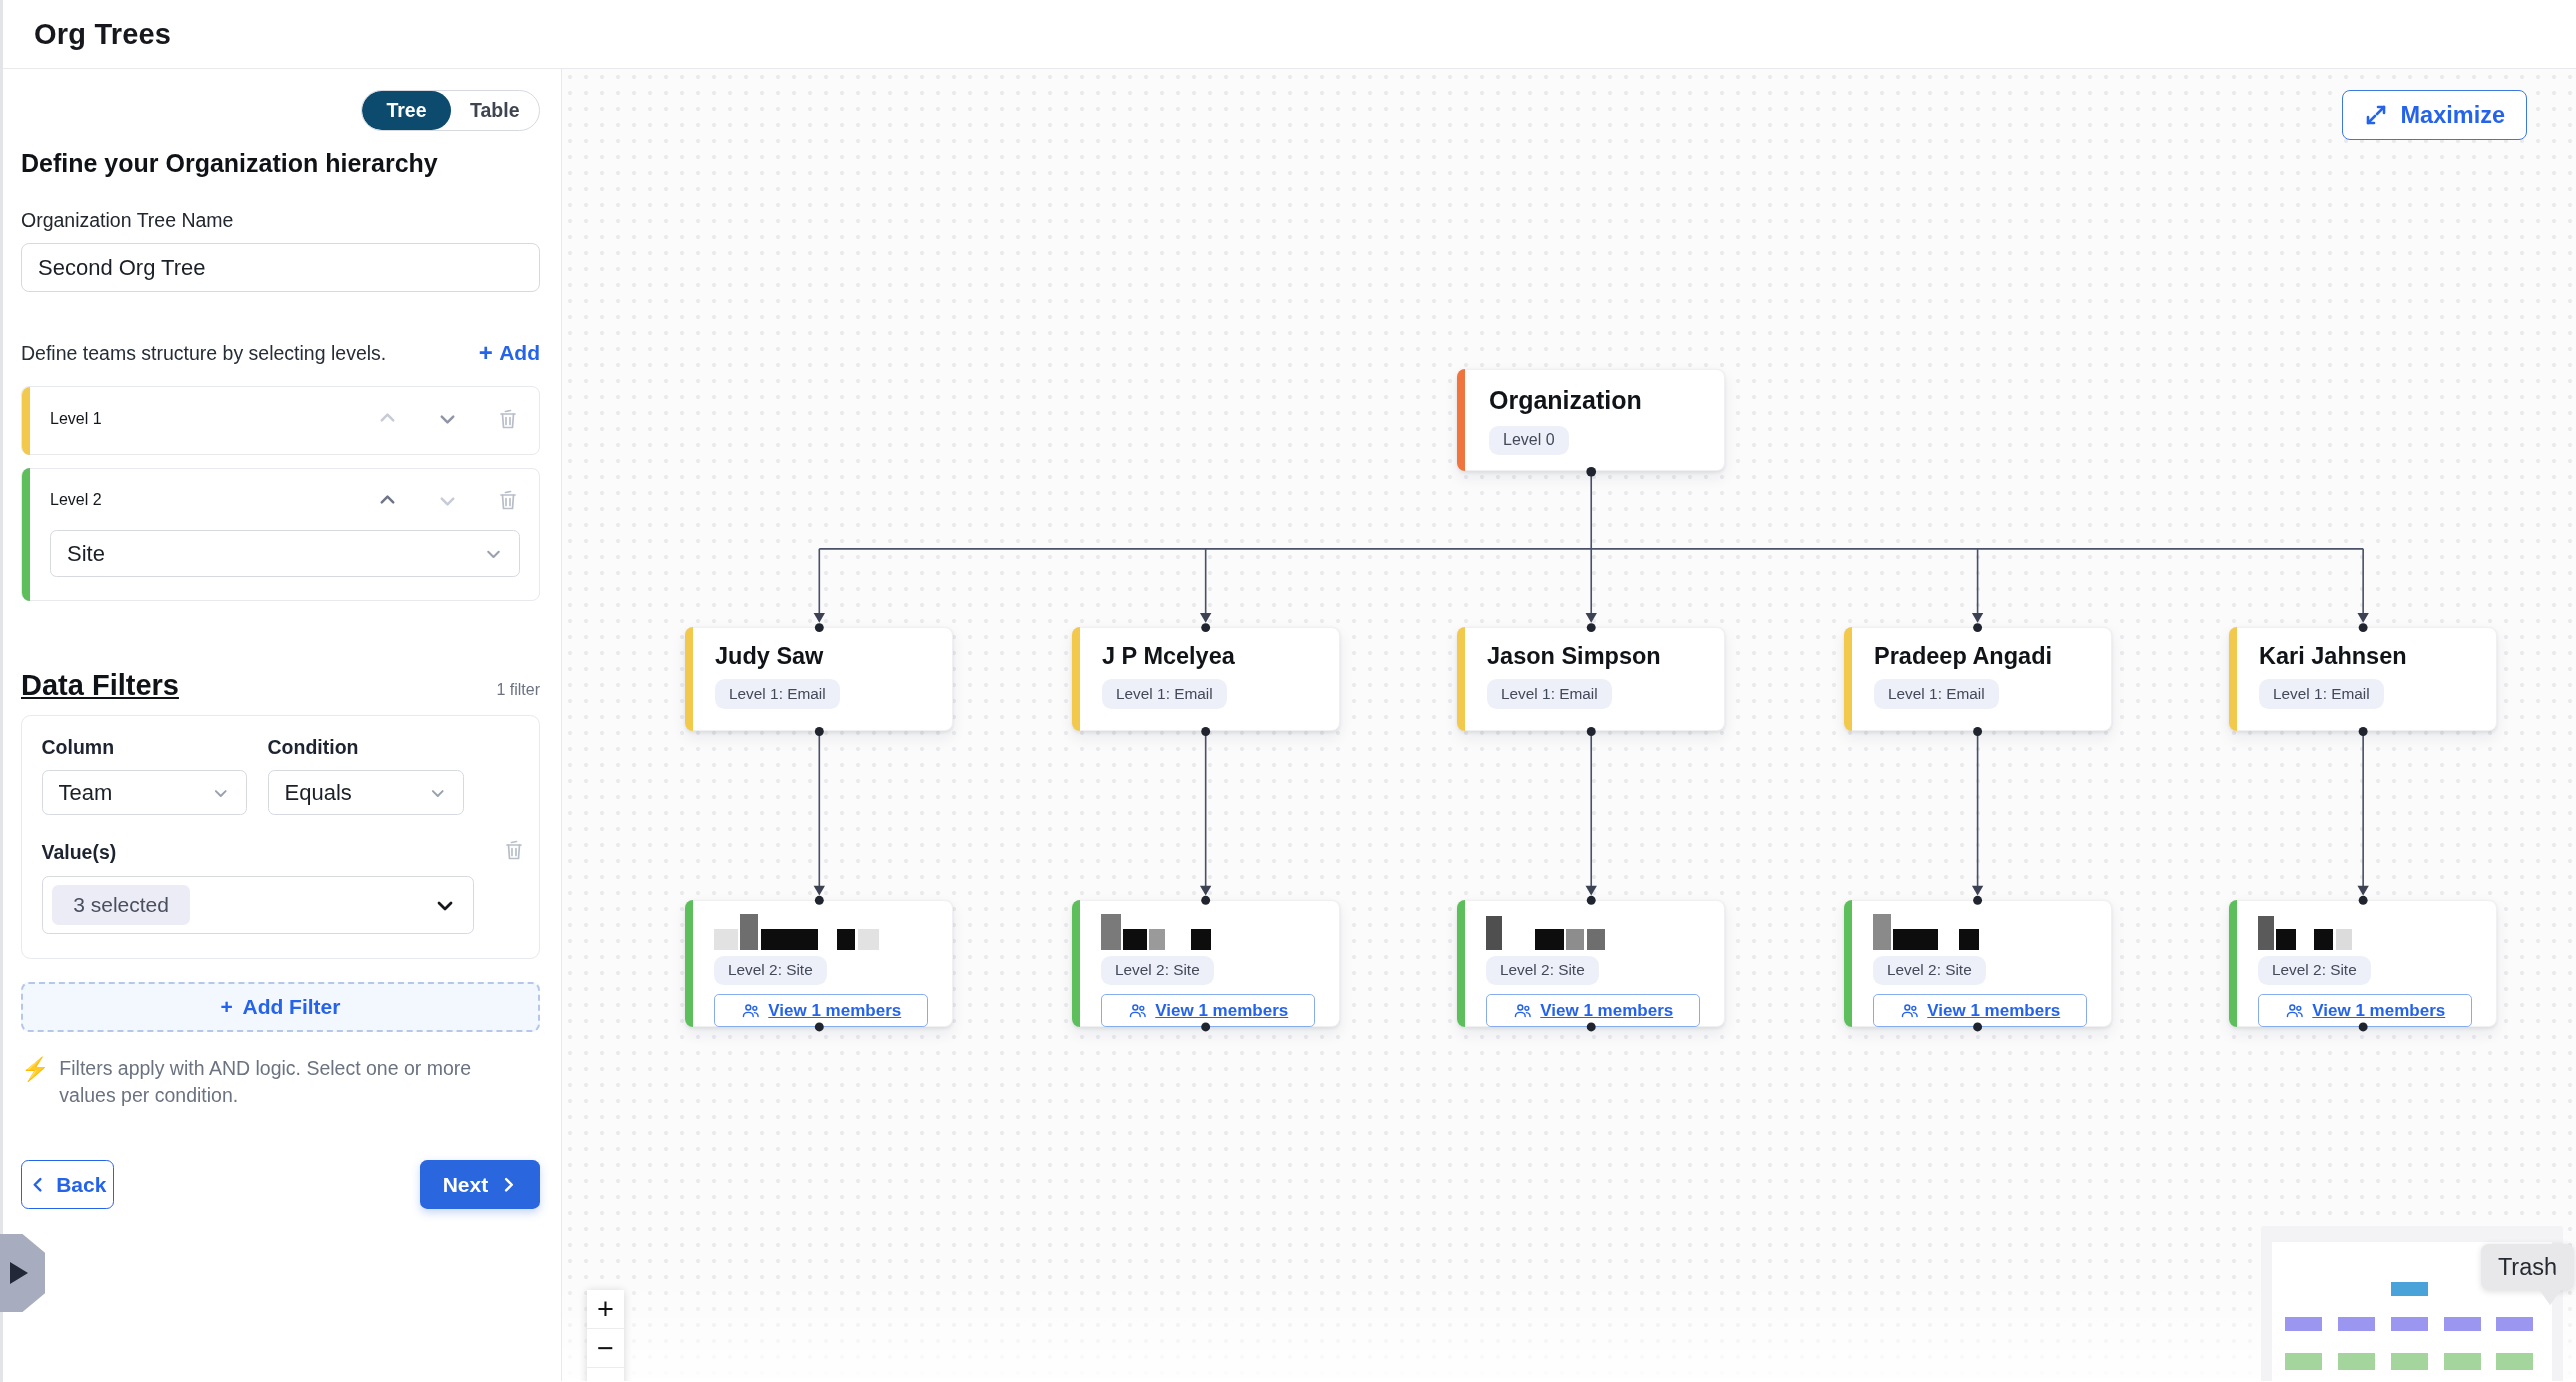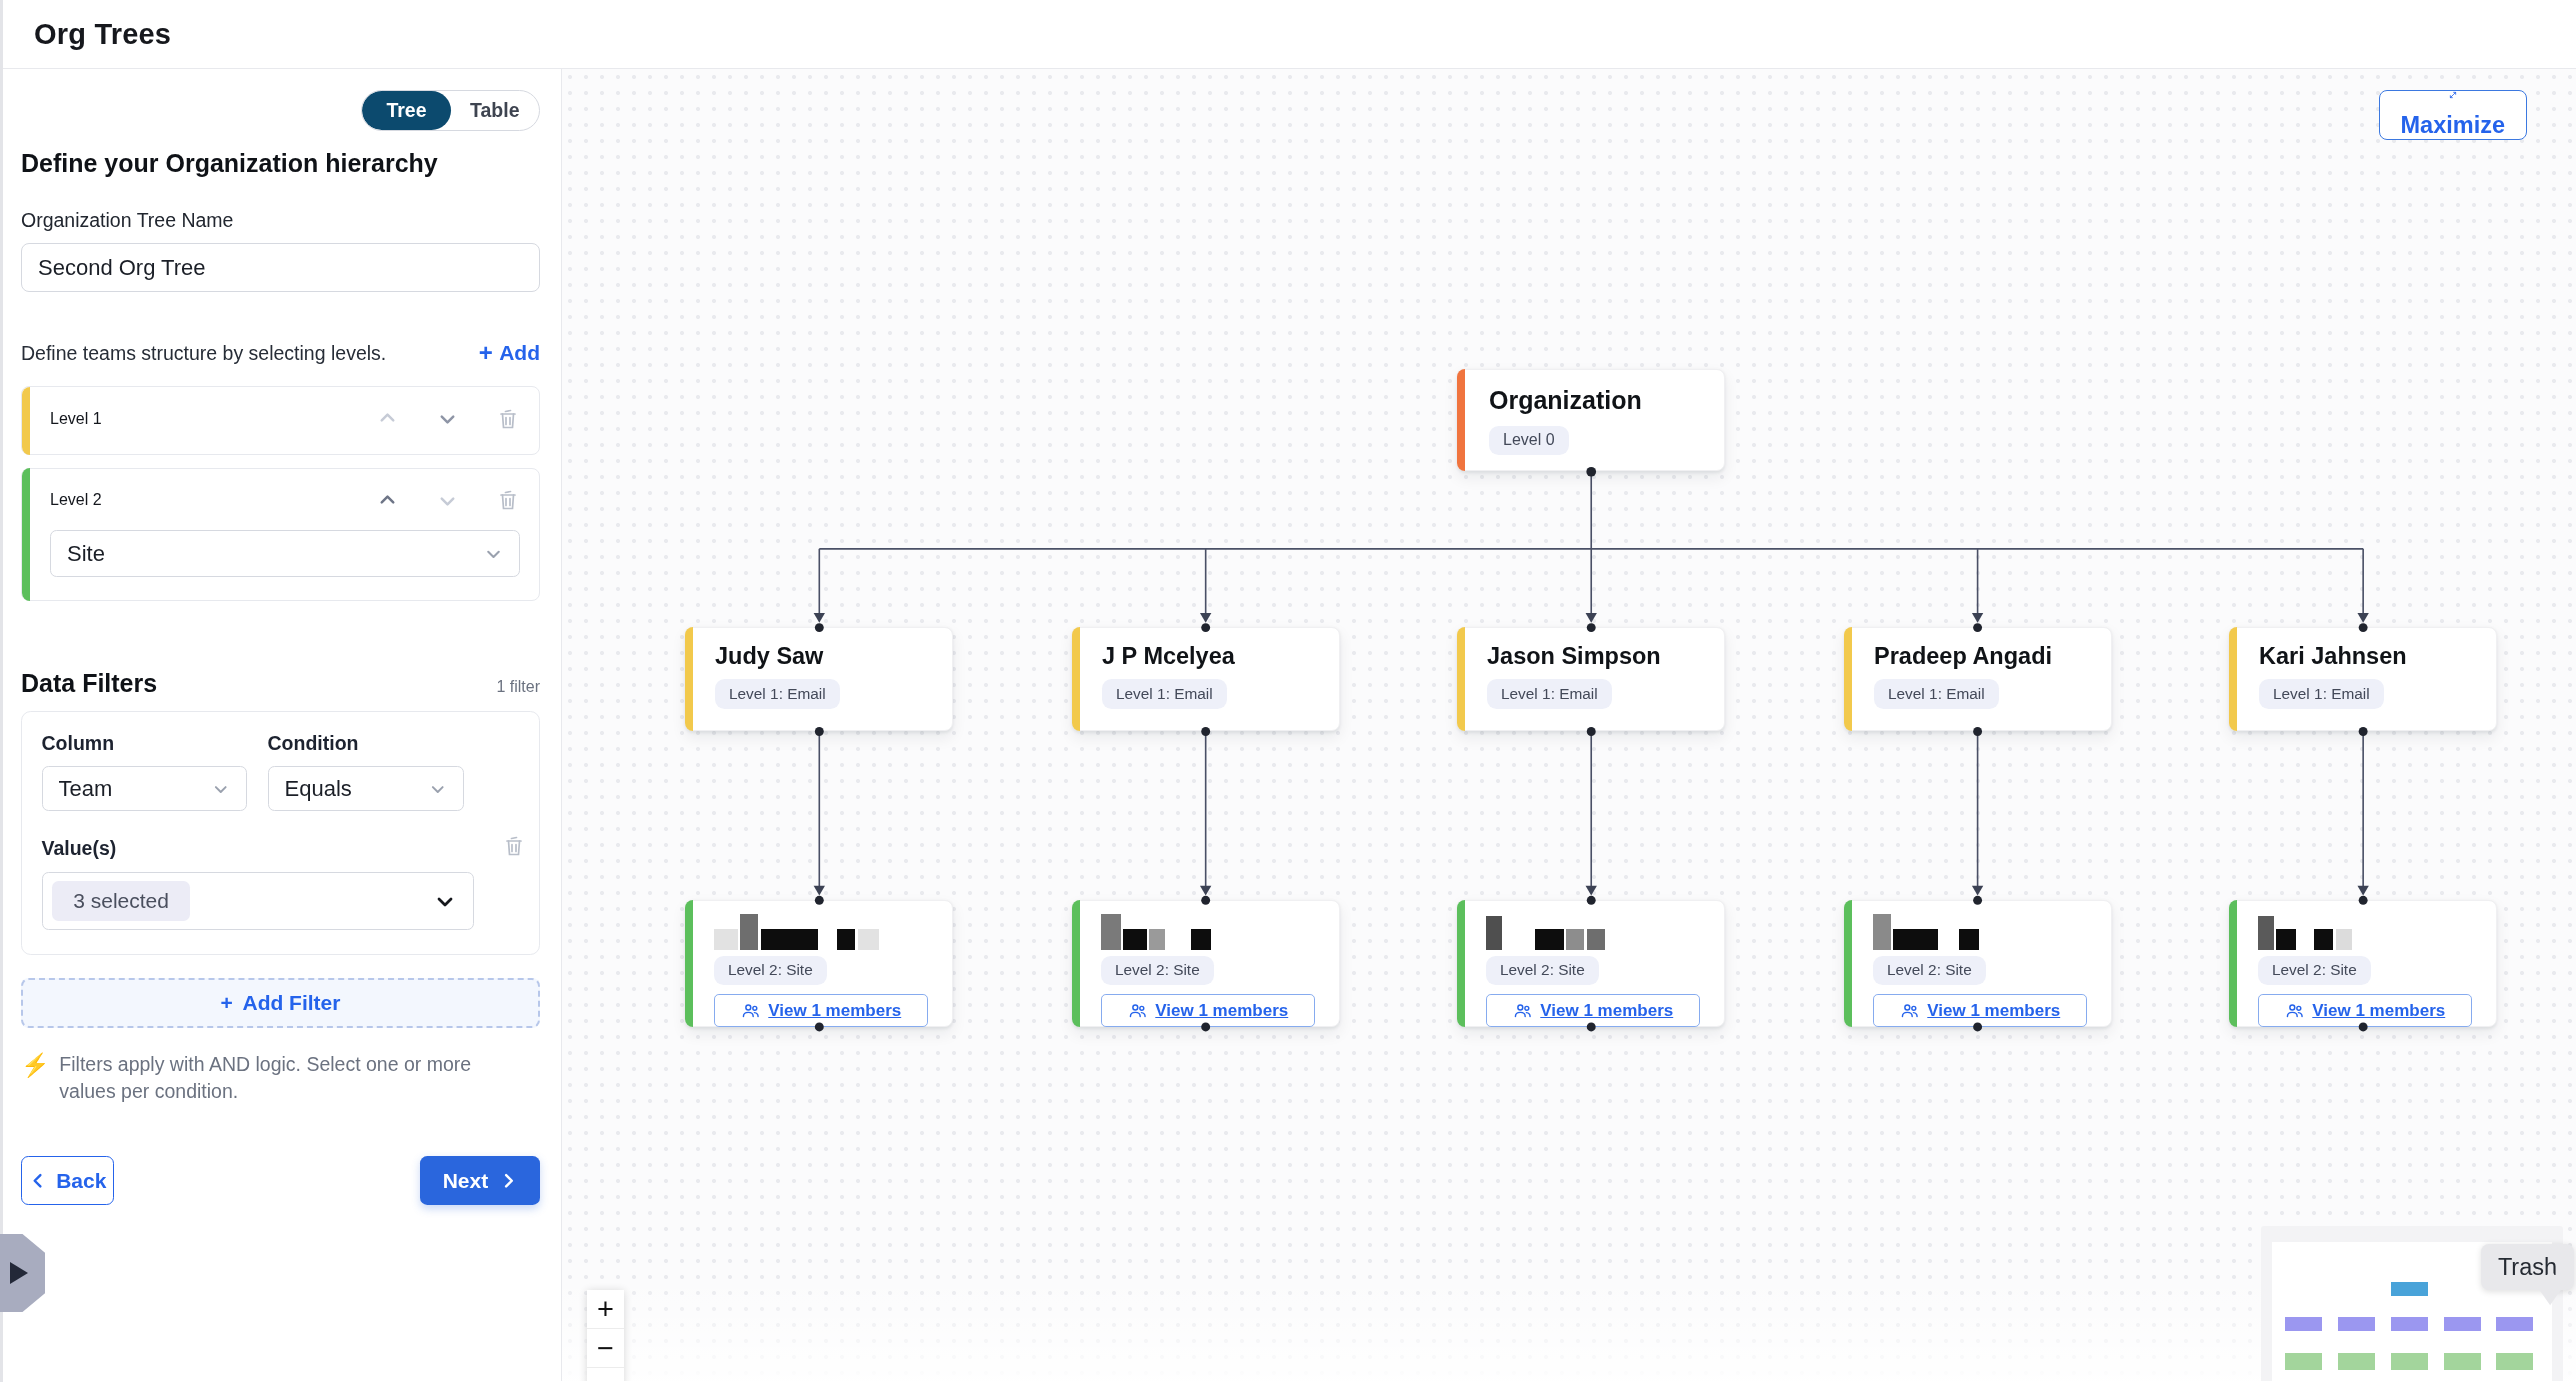--- a/index.html
+++ b/index.html
@@ -45,21 +45,21 @@
   .level-accent { position:absolute; left:0; top:-0.8px; bottom:-0.8px; width:8px; border-radius:8px 0 0 8px; }
   .level-head { display:flex; align-items:center; }
   .level-label { font-size:16px; color:#14171d; }
   .level-actions { margin-left:auto; display:flex; align-items:center; gap:37px; }
   .icon-btn { background:none; border:none; cursor:pointer; display:flex; align-items:center; padding:0; }
   .select { margin-top:18px; height:47px; border:1.6px solid #d6d9e0; border-radius:6.5px; background:#fff;
     display:flex; align-items:center; justify-content:space-between; padding:0 14.6px 0 16px; cursor:pointer; }
   .select .sel-text { font-size:22px; color:#1b1f27; }
 
   .filters-head { margin-top:68px; display:flex; align-items:baseline; justify-content:space-between; }
-  .filters-title { font-size:25px; font-weight:bold; color:#0f1217; }
+  .filters-title { font-size:29px; font-weight:bold; color:#0f1217;text-decoration:underline; }
   .filters-count { font-size:16px; color:#6b7280; }
   .filter-card { position:relative; margin-top:13px; border:1.6px solid #e7e9ee; border-radius:9.7px;
     background:#fff; padding:19.5px 19.5px 24px; }
   .fc-row { display:flex; gap:21px; }
   .fc-col1 { width:205px; } .fc-col2 { width:196px; }
   .fc-label { font-size:19.5px; font-weight:bold; color:#1d2330; }
   .fc-select { margin-top:11.4px; height:45px; }
   .fc-trash { position:absolute; right:13px; top:122px; }
   .values-label { margin-top:26px; }
   .values-select { margin-top:11.4px; width:432px; height:58px; padding:0 16px 0 9.7px; }
@@ -83,21 +83,21 @@
 
   .collapse-handle { position:absolute; left:0; top:1234px; width:45px; height:78px; background:#a8acbf;
     clip-path:polygon(0 0, 50% 0, 100% 24%, 100% 76%, 50% 100%, 0 100%);
     display:flex; align-items:center; z-index:30; cursor:pointer; }
   .collapse-handle .tri { width:0; height:0; margin-left:9.7px; border-top:11.4px solid transparent;
     border-bottom:11.4px solid transparent; border-left:18px solid #232838; }
 
   
   .maximize-btn { position:absolute; right:49px; top:21px; height:50px; padding:0 21px;
     border:1.6px solid #3b78e0; border-radius:8px; background:#fff; display:flex; align-items:center;
-    gap:13px; color:#2563eb; font-size:23.5px; font-weight:bold; cursor:pointer; z-index:6; font-family:inherit;flex-direction:column; }
+    gap:13px; color:#2563eb; font-size:23.5px; font-weight:bold; cursor:pointer; z-index:6; font-family:inherit; }
 
   svg.edges, svg.dots { position:absolute; left:0; top:0; pointer-events:none; }
   svg.edges { z-index:1; } svg.dots { z-index:3; }
 
   .node { position:absolute; width:268px; background:#fff; border:0.8px solid #f0f0f2; border-radius:8px;
     box-shadow:0 1.6px 3.2px rgba(16,24,40,.08), 0 6.5px 14.6px rgba(16,24,40,.07); z-index:2; }
   .node-accent { position:absolute; left:-0.8px; top:-0.8px; bottom:-0.8px; width:7.3px; border-radius:8px 0 0 8px; }
   .root-node { left:895px; top:300px; height:102px; padding:16px 19.5px 0 31px; }
   .node-title { font-size:25px; font-weight:bold; color:#101317; }
   .badge { display:inline-block; margin-top:10.6px; background:#eef0f9; border-radius:9.7px;

